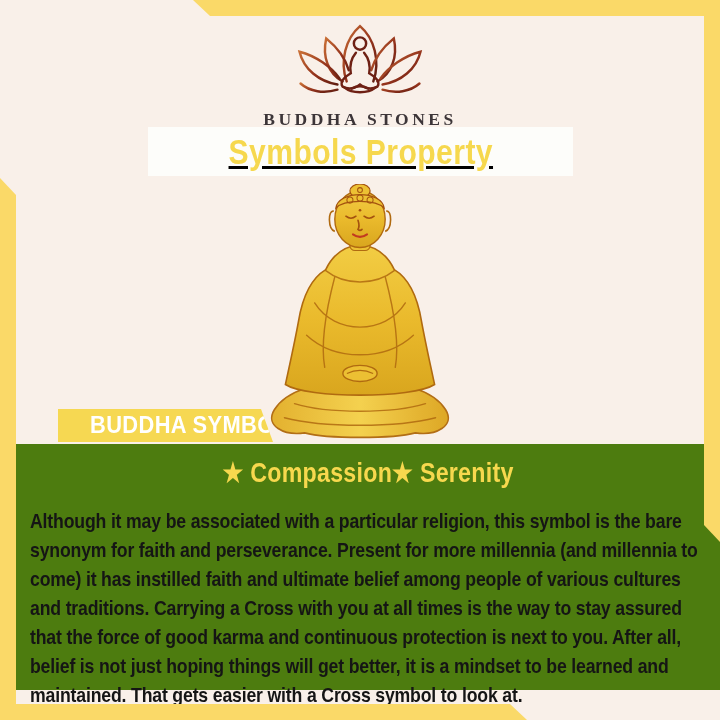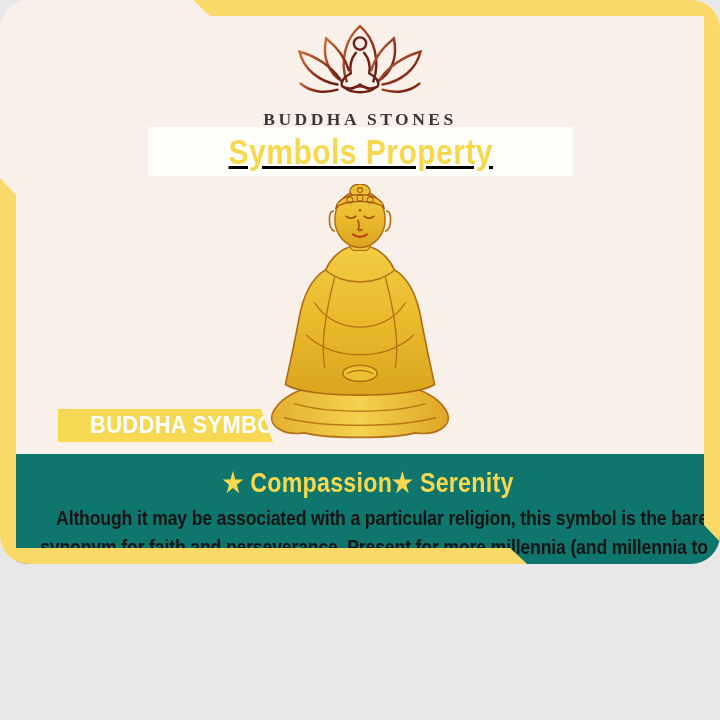--- a/index.html
+++ b/index.html
@@ -1,18 +1,18 @@
 <!DOCTYPE html>
 <html><head>
 <meta charset="utf-8">
 <style>
   html,body{margin:0;padding:0;background:#e8e8e8;}
   .page{
-    position:relative;width:720px;height:564px;overflow:hidden;
-    background:#f9f0e9;font-family:"Liberation Sans",sans-serif;border-radius:29px;
+    position:relative;width:720px;height:720px;overflow:hidden;
+    background:#f9f0e9;font-family:"Liberation Sans",sans-serif;
     -webkit-font-smoothing:antialiased;
   }
   
   .band{position:absolute;background:#fad968;z-index:6;}
   .band-top{top:0;left:193px;right:0;height:16px;
     clip-path:polygon(0 0,100% 0,100% 100%,17px 100%);}
   .band-right{top:0;right:0;width:16px;height:542px;
     clip-path:polygon(0 0,100% 0,100% 100%,0 calc(100% - 17px));}
   .band-bottom{bottom:0;left:0;width:527px;height:16px;
     clip-path:polygon(0 0,calc(100% - 17px) 0,100% 100%,0 100%);}
@@ -41,29 +41,29 @@
     background:#f6d852;z-index:4;display:flex;align-items:center;
     clip-path:polygon(0 0,calc(100% - 12px) 0,100% 100%,0 100%);
     padding-left:32px;box-sizing:border-box;margin-left:38px;
   }
   .badge-ribbon .badge-text{
     color:#ffffff;font-size:23px;font-weight:600;letter-spacing:.4px;
     transform:scaleX(.95);transform-origin:left center;white-space:nowrap;
   }
   
   .content-panel{
-    position:absolute;left:16px;top:454px;width:704px;height:246px;
-    background:#0f766e;z-index:3;box-sizing:border-box;
+    position:absolute;left:16px;top:444px;width:704px;height:246px;
+    background:#4d7c0f;z-index:3;box-sizing:border-box;
   }
   .content-heading{
     margin-top:13px;text-align:center;
     font-size:27px;font-weight:700;color:#f7d84e;letter-spacing:.3px;
     transform:scaleX(.86);white-space:nowrap;
   }
-  .content-body-clip{width:678px;margin:4px 0 0 14px;overflow:hidden;text-align:right;}
+  .content-body-clip{width:678px;margin:17px 0 0 14px;overflow:hidden;}
   .content-body{
     width:806px;transform:scaleX(.841);transform-origin:left top;
     font-size:21px;line-height:29px;font-weight:700;color:#151515;
     letter-spacing:-.2px;
   }
 </style>
 </head>
 <body>
 
 <div class="page">

